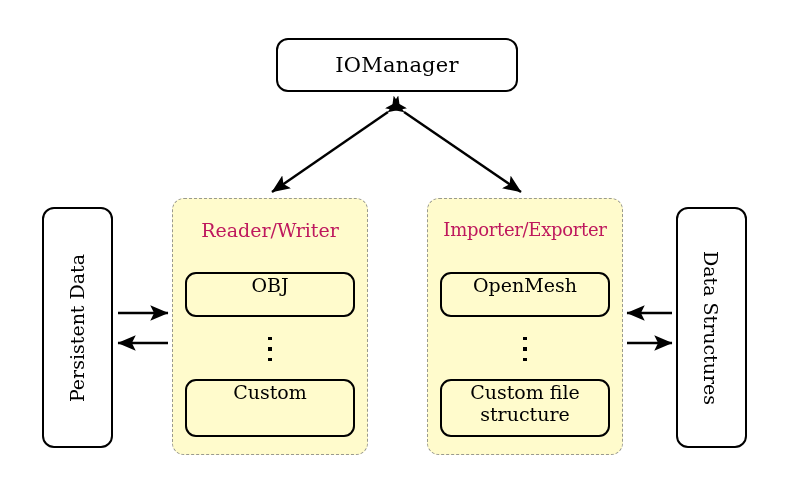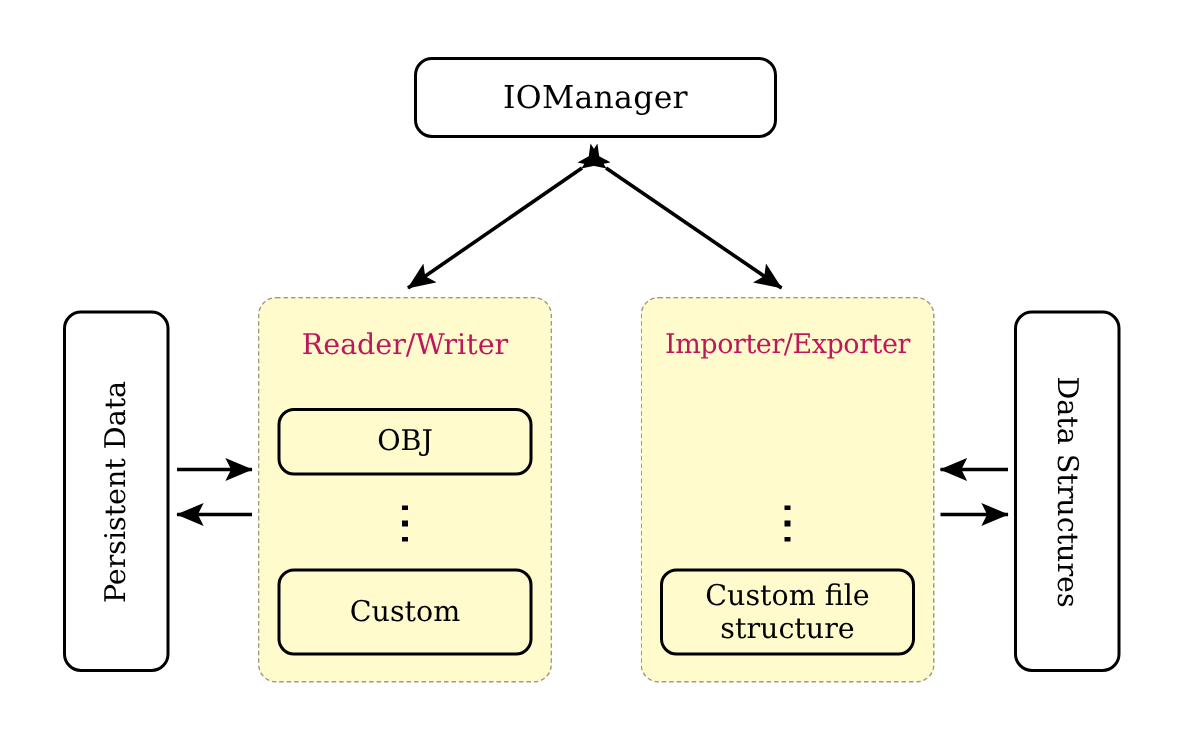--- a/index.html
+++ b/index.html
@@ -103,21 +103,21 @@
   }
 
   
   .item-box {
     position: absolute;
     box-sizing: border-box;
     border: 2.6px solid #000000;
     border-radius: 11px;
     background: #fffbcc;
     display: flex;
-    align-items: center;
+    align-items: flex-start;
     justify-content: center;
     text-align: center;
     font-size: 19px;
     line-height: 1.18;
     color: #000000;
   }
   .item-top {
     left: 12px;
     right: 12px;
     top: 73px;
@@ -210,20 +210,23 @@
     <div class="item-box item-bottom">
       <span>
         <span>Custom</span><br>
       </span>
     </div>
   </div>
 
   <div class="group-panel" id="importer-exporter-panel">
     <div class="group-title">Importer/Exporter</div>
 
+    <div class="item-box item-top">
+      <span>OpenMesh</span>
+    </div>
 
     <div class="vdots">
       <span></span>
       <span></span>
       <span></span>
     </div>
 
     <div class="item-box item-bottom">
       <span>
         <span>Custom file</span><br>

